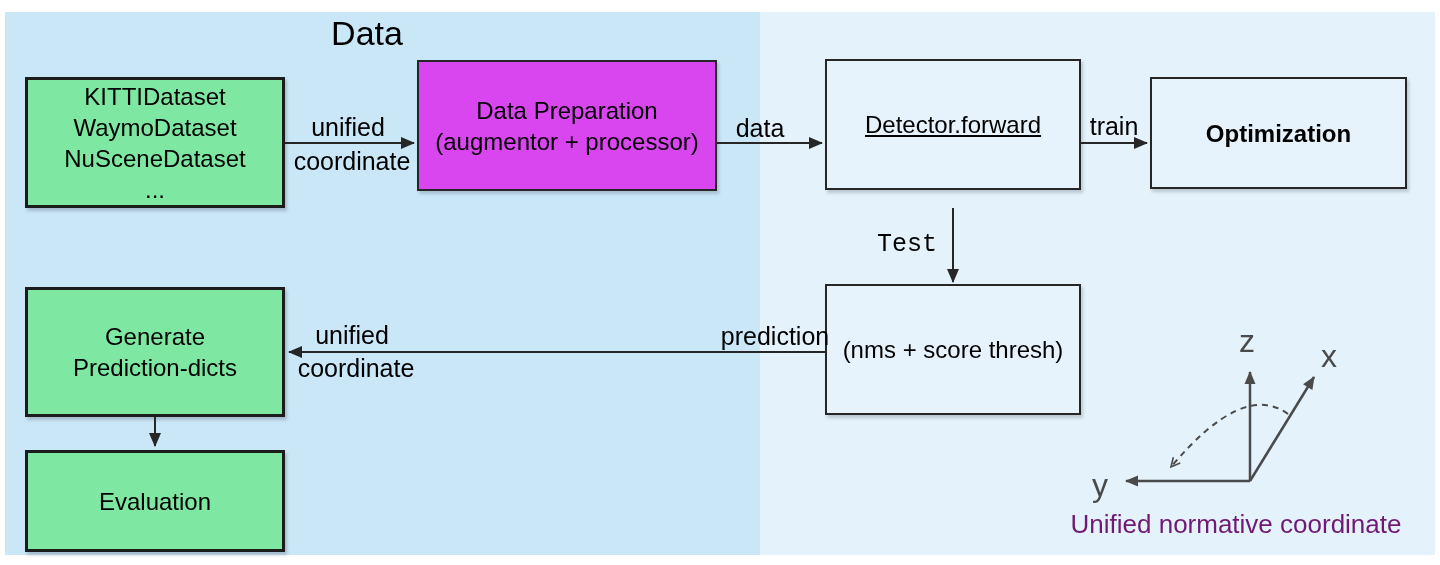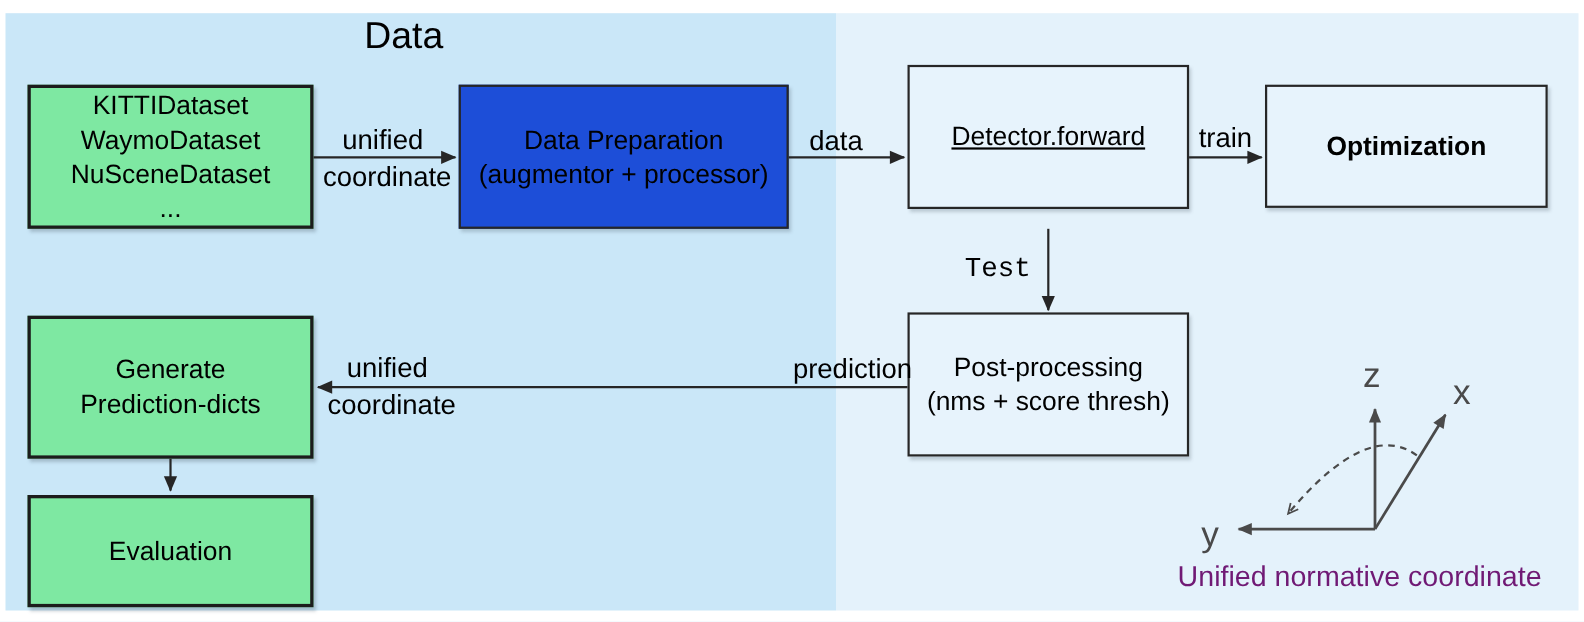--- a/index.html
+++ b/index.html
@@ -20,21 +20,21 @@
 
   .box {
     position:absolute; box-sizing:border-box;
     display:flex; flex-direction:column; justify-content:center; align-items:center;
     text-align:center; font-size:24px; line-height:31px; white-space:nowrap;
   }
   .box.green { background:#7ee8a2; border:3px solid #1c1c1c; box-shadow:2px 3px 3px rgba(90,105,120,0.35); }
   .box.blue  { border:2px solid #262626; box-shadow:2px 3px 3px rgba(90,105,120,0.30); }
 
   #box-datasets     { left:25px;   top:77px;  width:260px; height:131px;text-align:right; }
-  #box-dataprep     { left:417px;  top:77px;  width:300px; height:131px; background:#1d4ed8;justify-content:center; }
+  #box-dataprep     { left:417px;  top:60px;  width:300px; height:131px; background:#d946ef;justify-content:center; }
   #box-detector     { left:825px;  top:59px;  width:256px; height:131px; background:#e7f3fc;text-decoration:underline; }
   #box-optimization { left:1150px; top:77px;  width:257px; height:112px; background:#e7f3fc;font-weight:bold; }
   #box-postproc     { left:825px;  top:284px; width:256px; height:131px; background:#e7f3fc; }
   #box-generate     { left:25px;   top:287px; width:260px; height:130px; }
   #box-evaluation   { left:25px;   top:450px; width:260px; height:102px; }
 
   .overlay { position:absolute; left:0; top:0; width:1440px; height:565px; pointer-events:none; }
 
   .edge-label {
     position:absolute; font-size:25px; line-height:26px;
@@ -86,21 +86,20 @@
 
   <div class="box blue" id="box-detector">
     <div>Detector.forward</div>
   </div>
 
   <div class="box blue" id="box-optimization">
     <div>Optimization</div>
   </div>
 
   <div class="box blue" id="box-postproc">
-    <div>Post-processing</div>
     <div>(nms + score thresh)</div>
   </div>
 
   <div class="box green" id="box-generate">
     <div>Generate</div>
     <div>Prediction-dicts</div>
   </div>
 
   <div class="box green" id="box-evaluation">
     <div>Evaluation</div>

